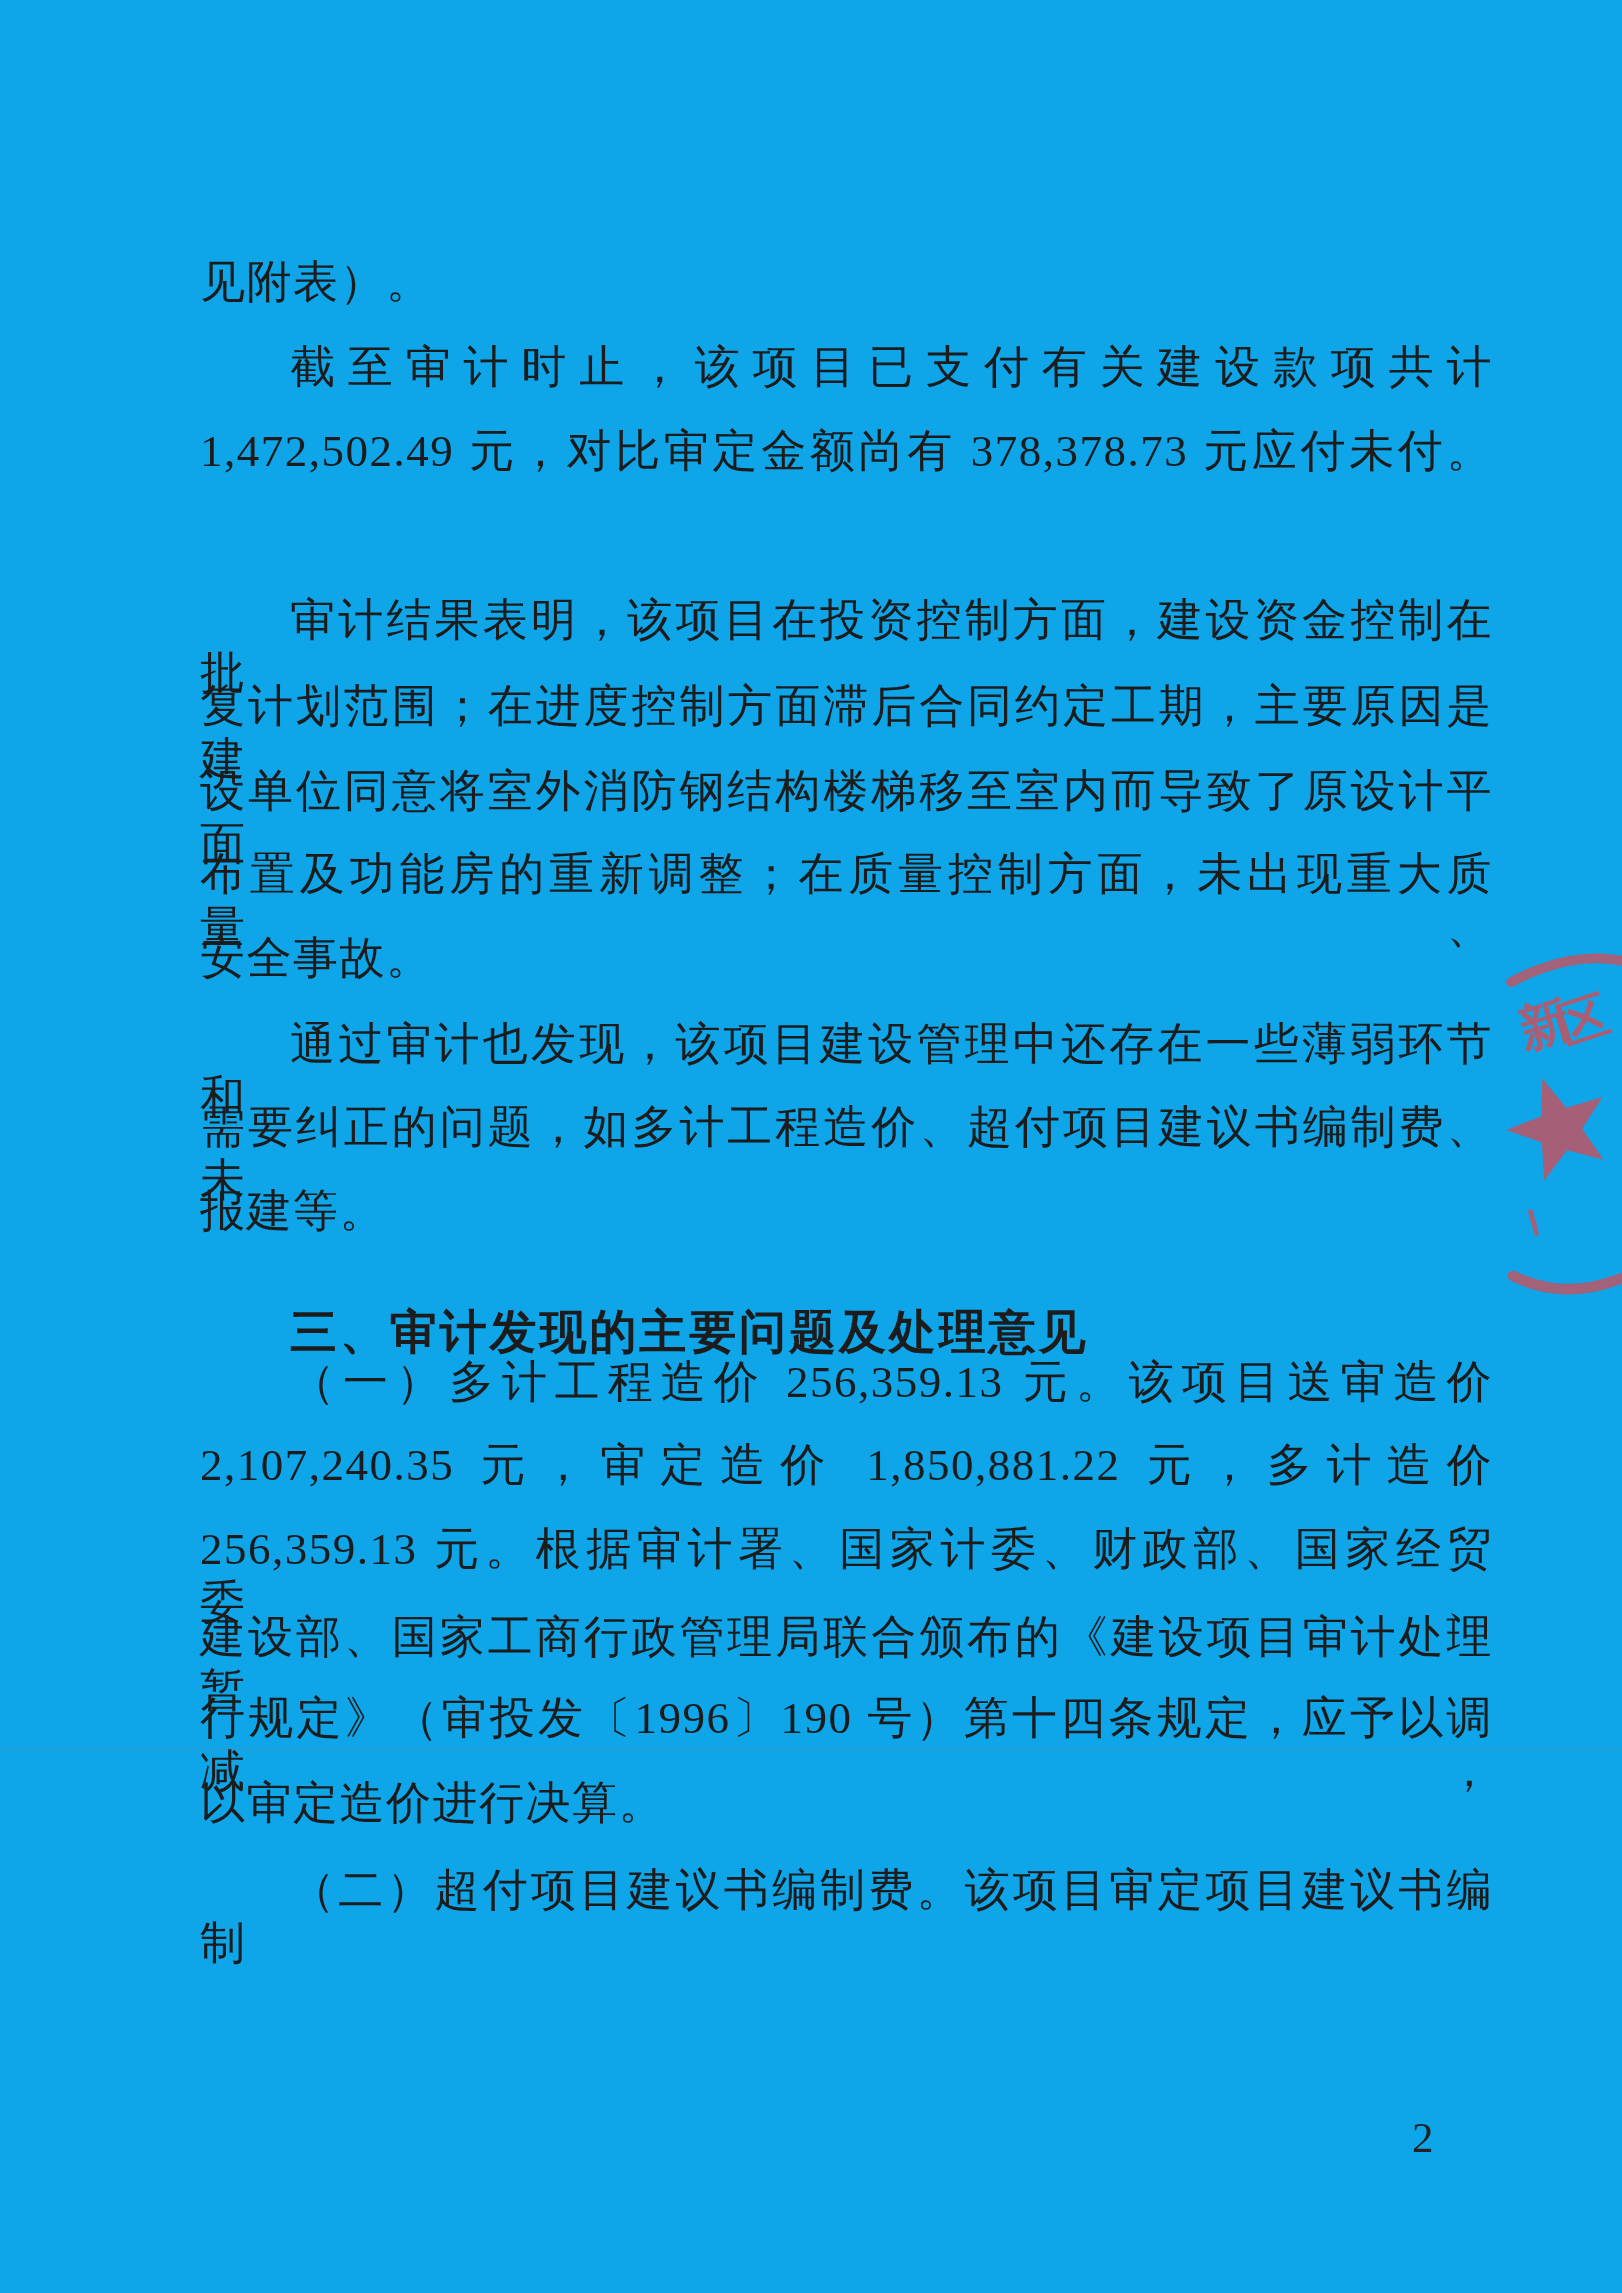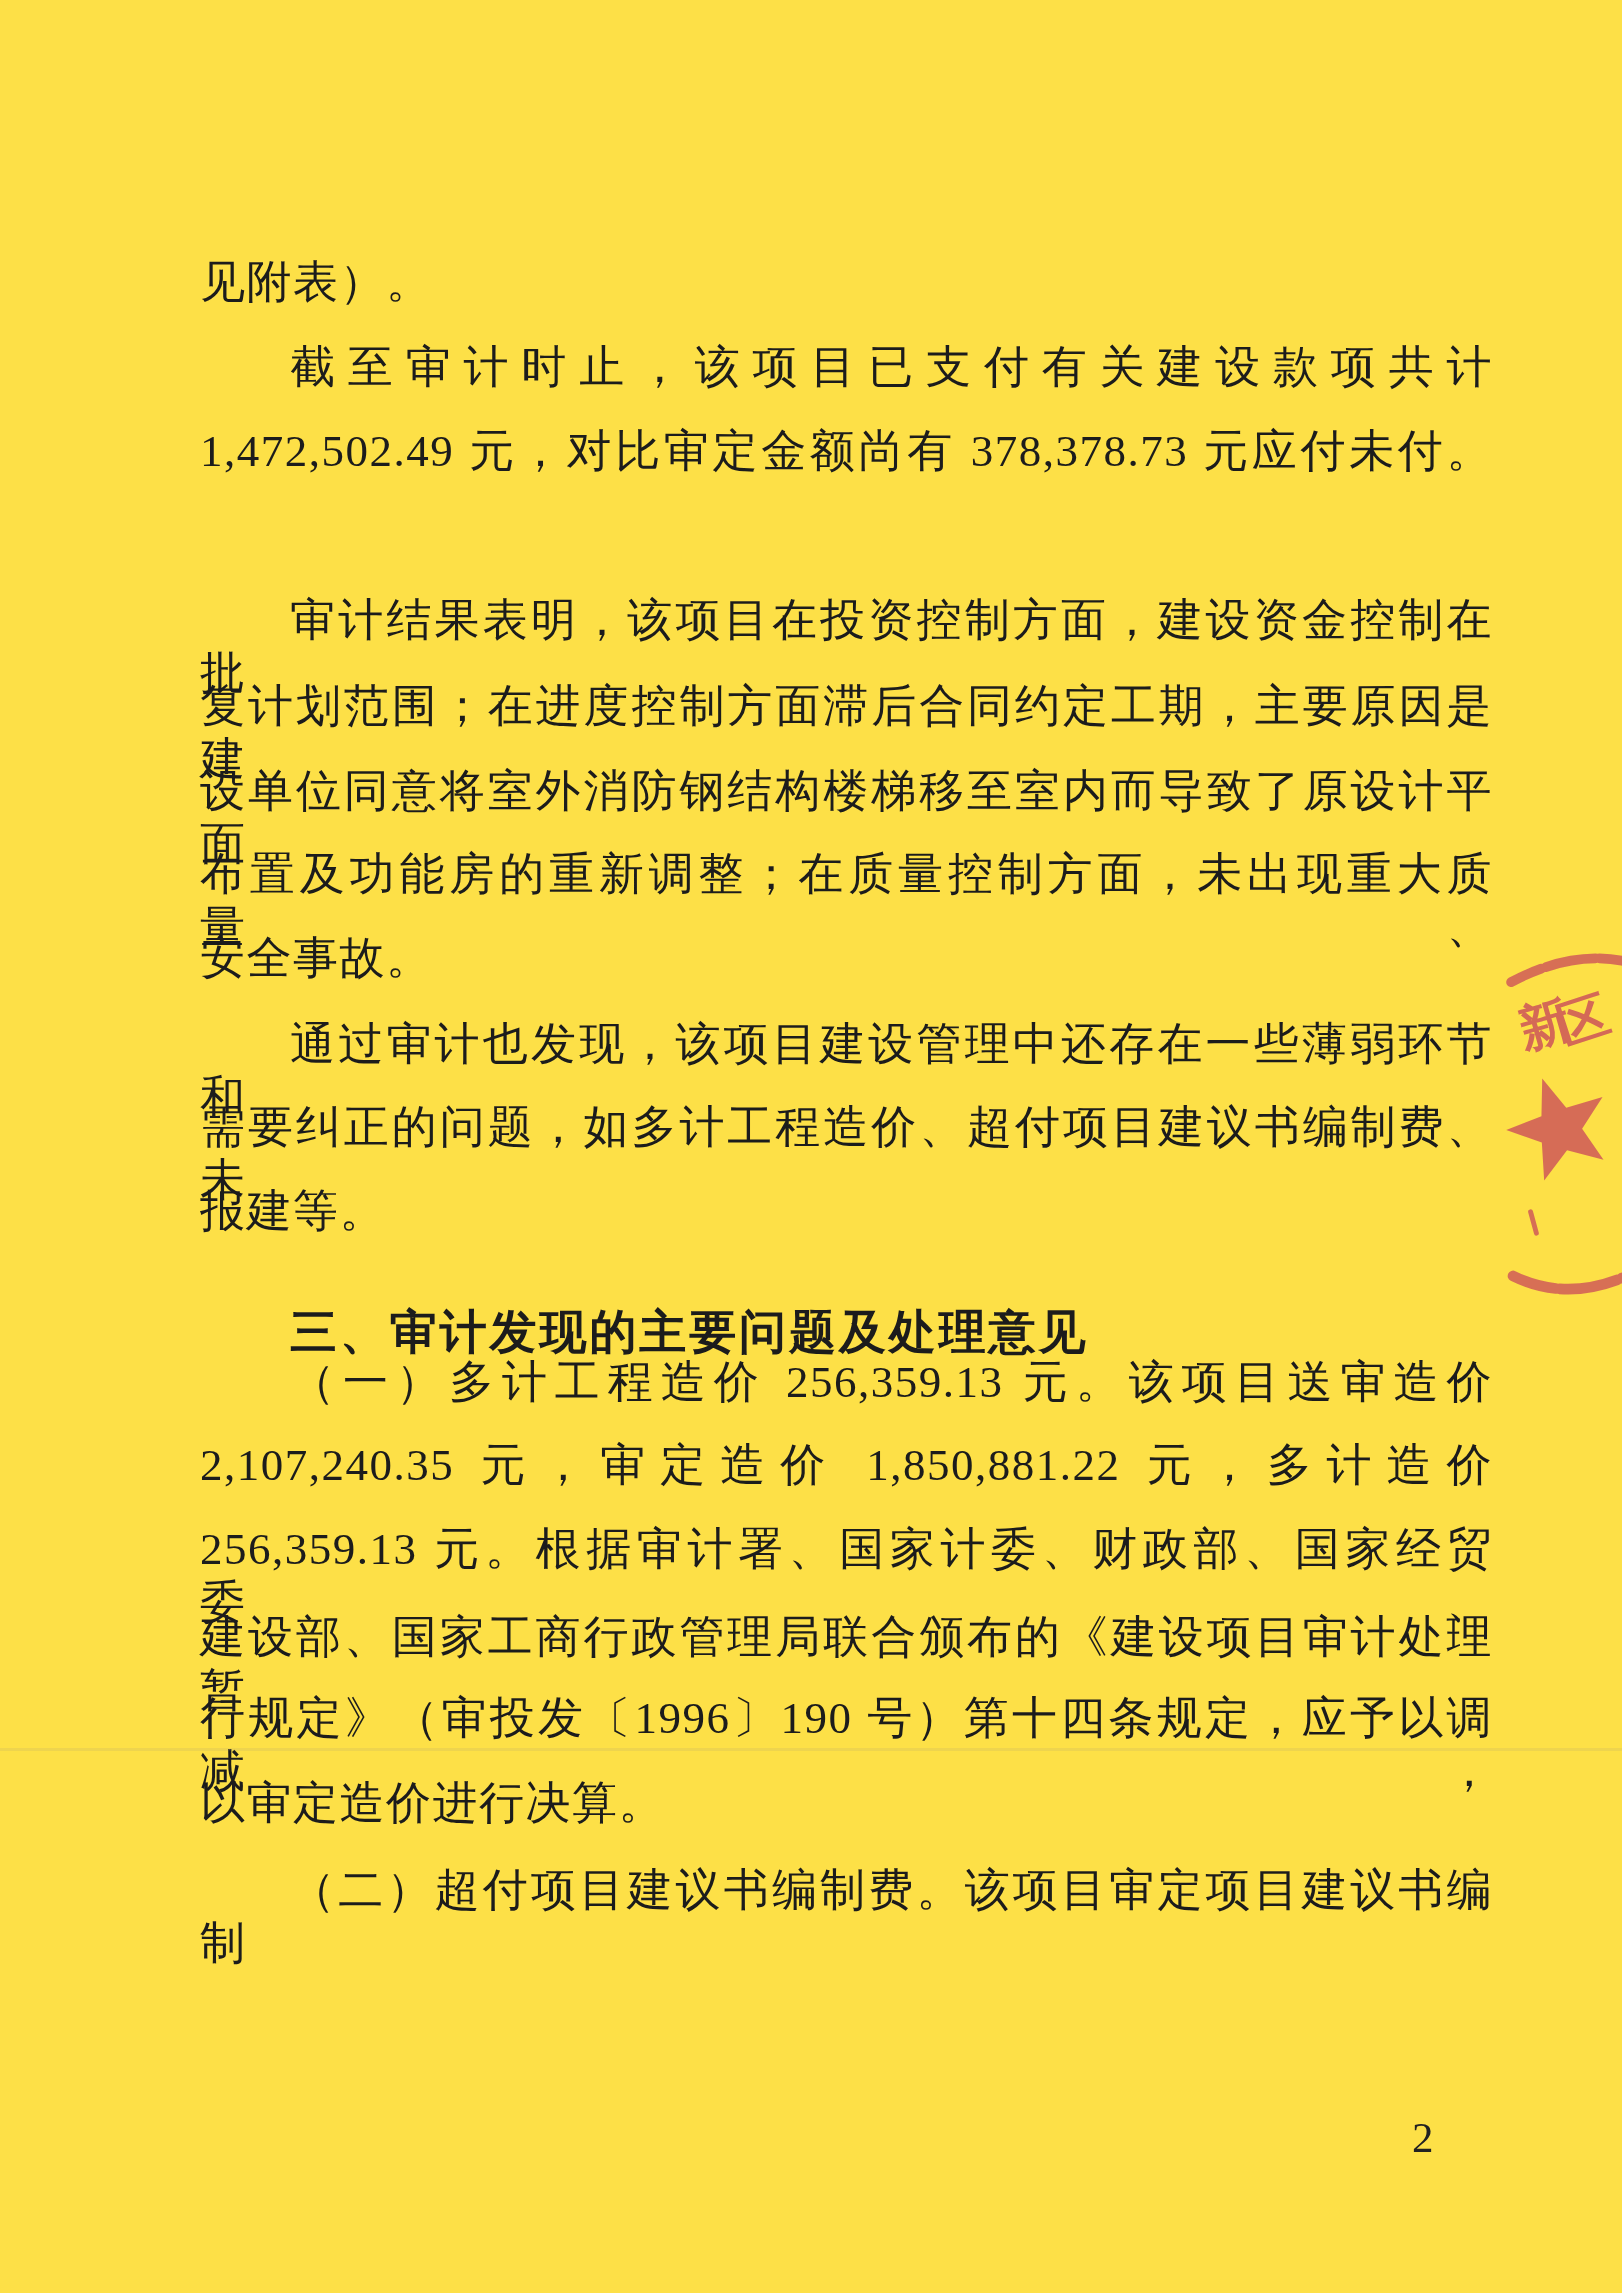--- a/index.html
+++ b/index.html
@@ -4,21 +4,21 @@
 <style>
   html, body {
     margin: 0;
     padding: 0;
     background: #ffffff;
   }
   .page {
     position: relative;
     width: 1623px;
     height: 2294px;
-    background: #fde047;
+    background: #0ea5e9;
     overflow: hidden;
     font-family: "Liberation Serif", "DejaVu Serif", serif;
     color: #1b1b1b;
   }
   .ln {
     position: absolute;
     left: 200px;
     width: 1293px;
     font-size: 45px;
     line-height: 53px;

